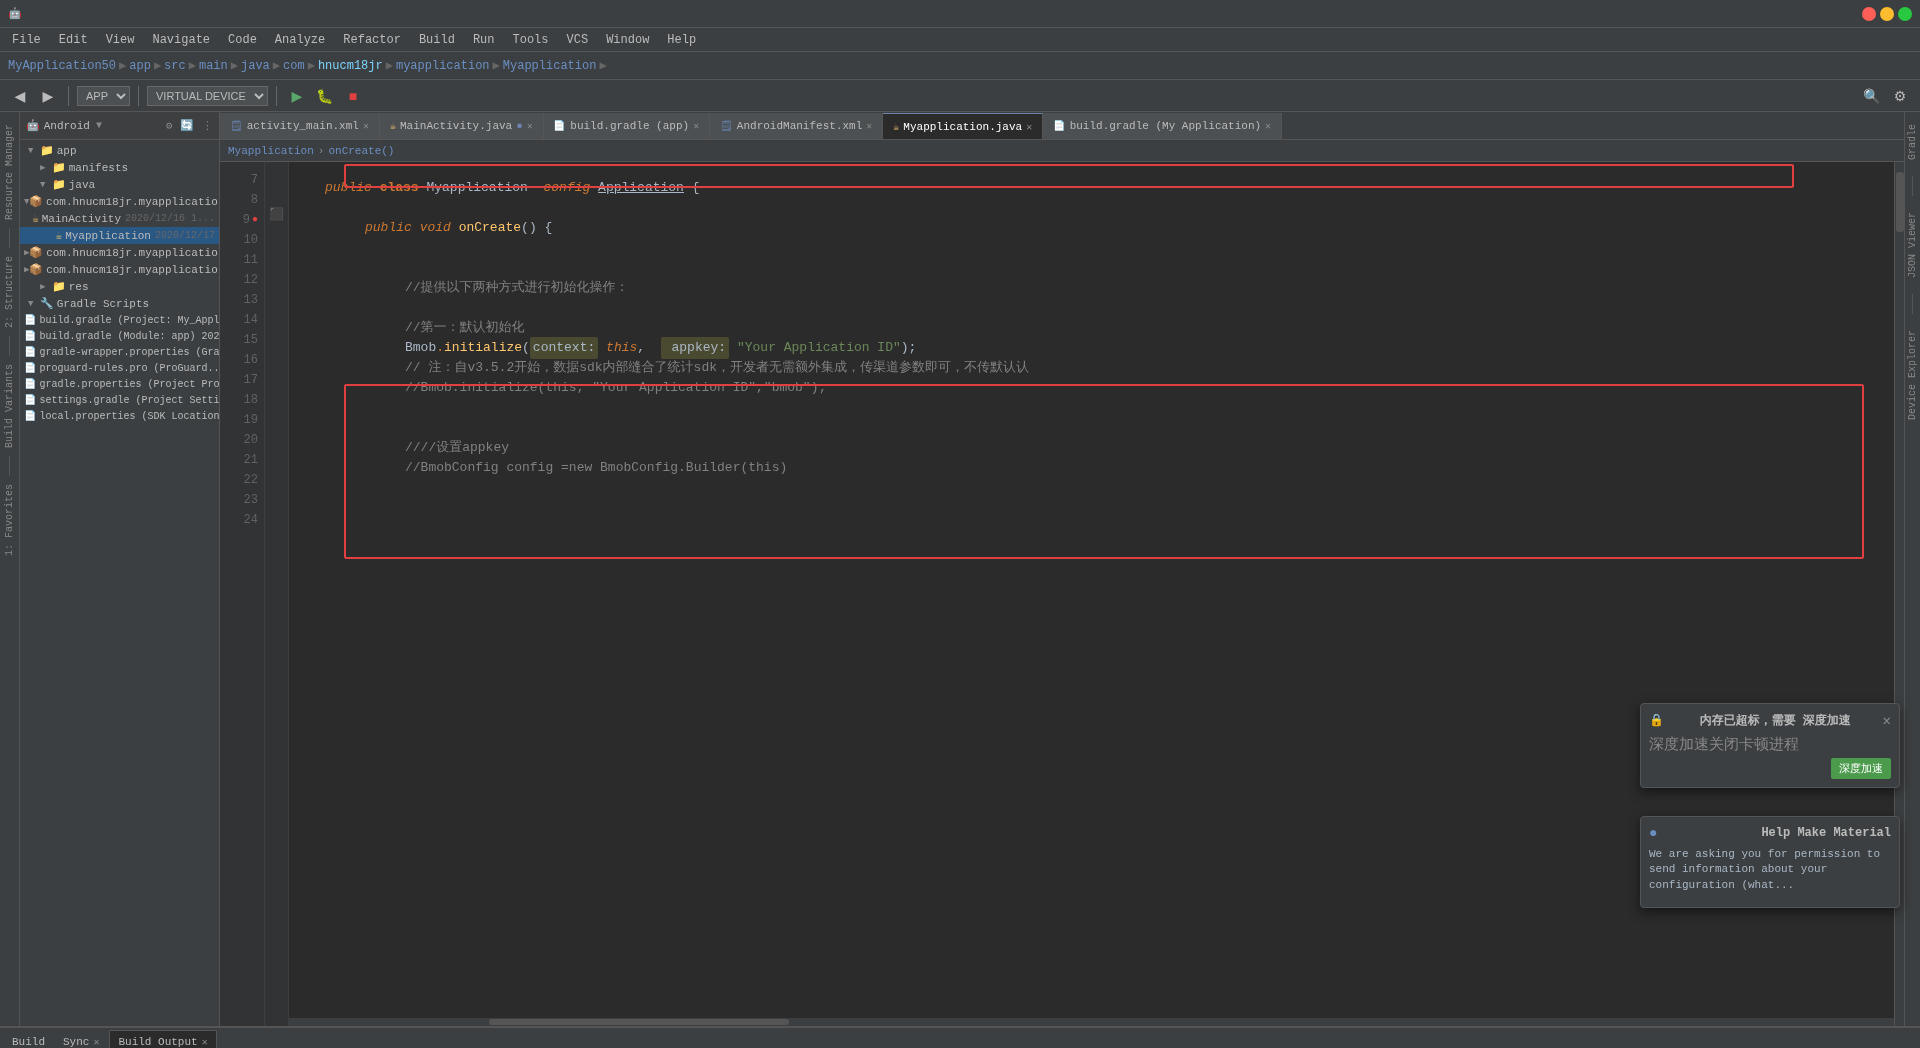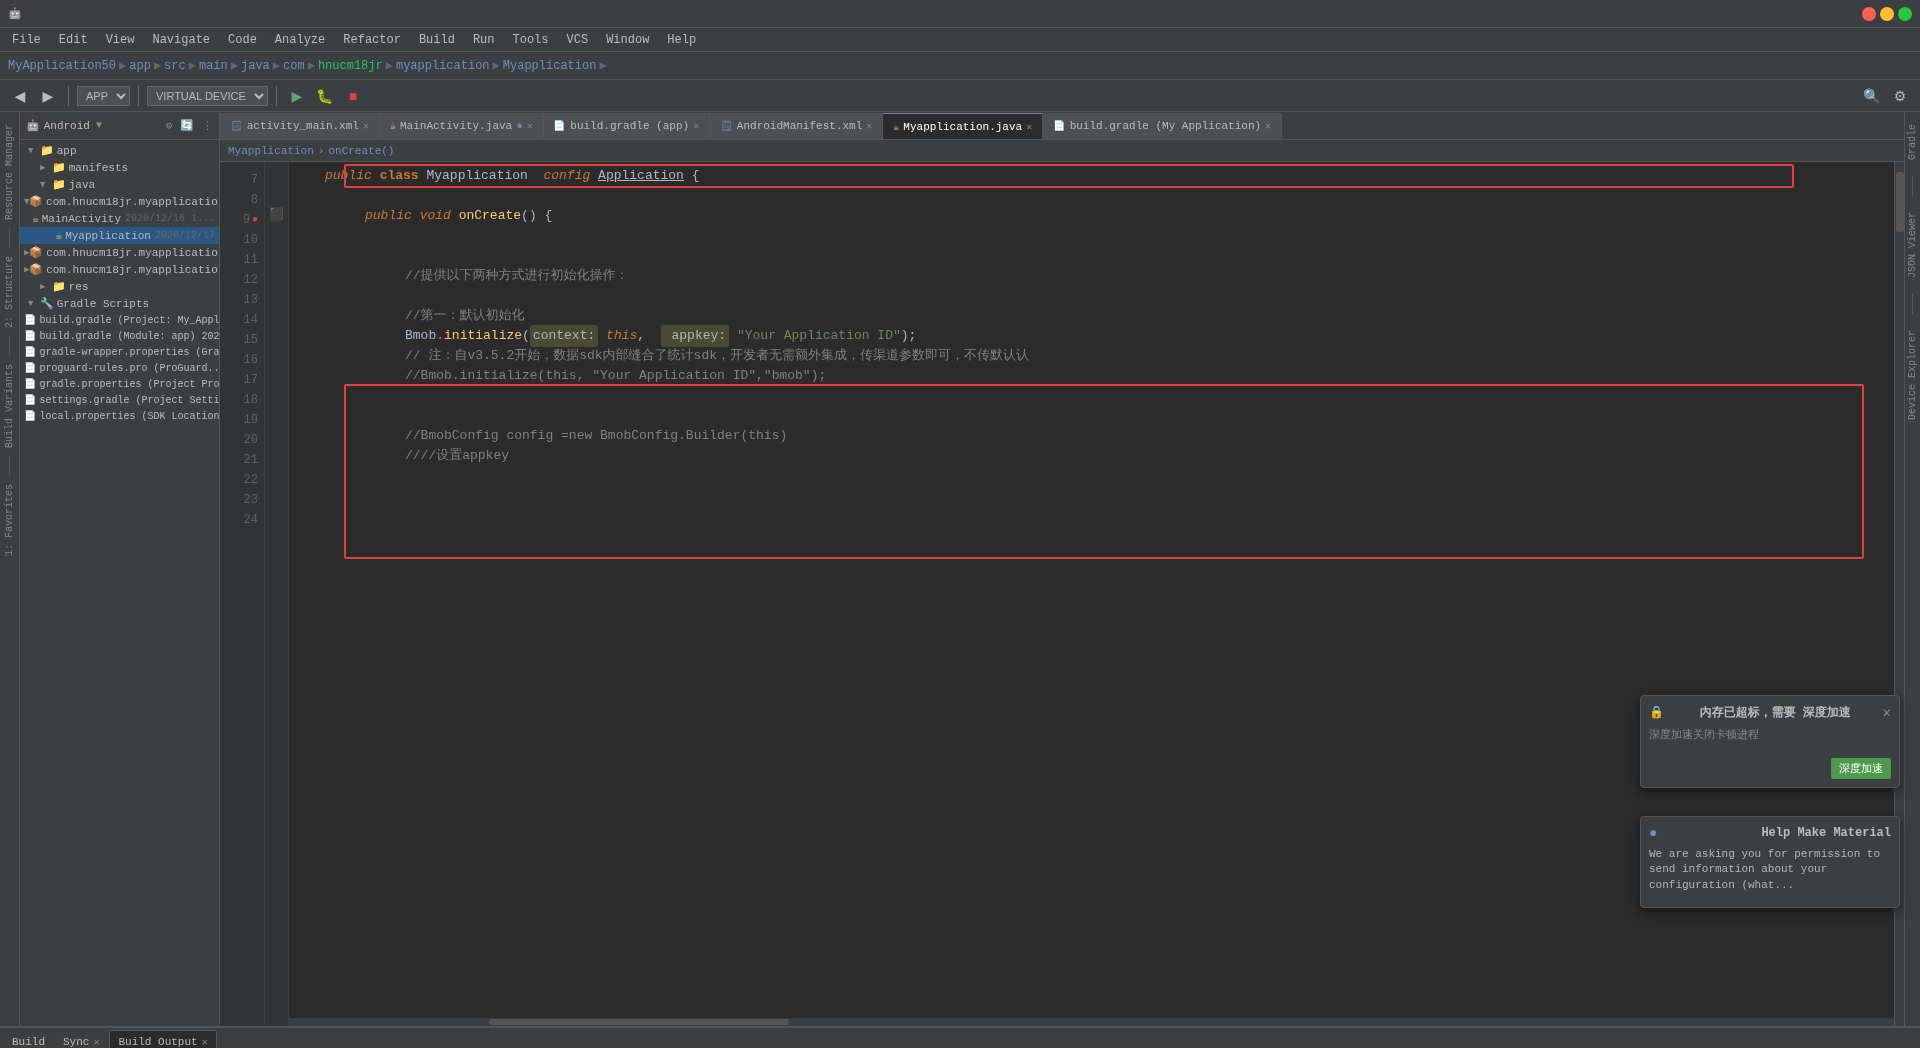--- a/index.html
+++ b/index.html
@@ -186,21 +186,21 @@
     .line-num { padding-right: 6px; }
 
     #gutter {
       width: 20px;
       background: #313335;
       border-right: 1px solid #3c3f41;
     }
 
     #code-content {
       flex: 1;
-      padding: 4px 12px;
+      padding: 16px 12px;
       overflow: auto;
       line-height: 20px;
       font-size: 13px;
       position: relative;
     }
     
     .code-line { height: 20px; white-space: pre; display: flex; align-items: center; }
     
     
     .kw { color: #cc7832; font-weight: bold; }
@@ -350,21 +350,21 @@
     <span style="color:#6a8ec2; cursor:pointer;">app</span>
     <span class="breadcrumb-sep">▶</span>
     <span style="color:#6a8ec2; cursor:pointer;">src</span>
     <span class="breadcrumb-sep">▶</span>
     <span style="color:#6a8ec2; cursor:pointer;">main</span>
     <span class="breadcrumb-sep">▶</span>
     <span style="color:#6a8ec2; cursor:pointer;">java</span>
     <span class="breadcrumb-sep">▶</span>
     <span style="color:#6a8ec2; cursor:pointer;text-align:center;">com</span>
     <span class="breadcrumb-sep">▶</span>
-    <span style="color:#22c55e; cursor:pointer;">hnucm18jr</span>
+    <span style="color:#7dd3fc; cursor:pointer;">hnucm18jr</span>
     <span class="breadcrumb-sep">▶</span>
     <span style="color:#6a8ec2; cursor:pointer;">myapplication</span>
     <span class="breadcrumb-sep">▶</span>
     <span style="color:#6a8ec2; cursor:pointer;">Myapplication</span>
     <span class="breadcrumb-sep">▶</span>
   </div>
 
   <div id="toolbar">
     <button class="toolbar-icon-btn">◀</button>
     <button class="toolbar-icon-btn">▶</button>
@@ -653,27 +653,27 @@
             </div>
 
             <div class="code-line">&nbsp;</div>
 
 
             <div class="code-line">&nbsp;</div>
 
             <div class="code-line">
               <span style="width:24px; display:inline-block;"></span>
               <span style="width:80px; display:inline-block;"></span>
+              <span class="comment">////设置appkey</span>
+            </div>
+
+            <div class="code-line">
+              <span style="width:24px; display:inline-block;"></span>
+              <span style="width:80px; display:inline-block;"></span>
               <span class="comment">//BmobConfig config =new BmobConfig.Builder(this)</span>
-            </div>
-
-            <div class="code-line">
-              <span style="width:24px; display:inline-block;"></span>
-              <span style="width:80px; display:inline-block;"></span>
-              <span class="comment">////设置appkey</span>
             </div>
 
             <div style="position:absolute; bottom:0; left:0; right:0; height:8px; background:#3c3f41;">
               <div style="width:300px; height:6px; background:#555; border-radius:3px; margin-left:200px; margin-top:1px;"></div>
             </div>
           </div>
 
           <div style="width:10px; background:#3c3f41; border-left:1px solid #555;">
             <div style="width:8px; height:60px; background:#555; border-radius:3px; margin-top:10px; margin-left:1px;"></div>
           </div>
@@ -706,21 +706,21 @@
     </div>
 
   </div>
 
   <div id="notification-popup" style="bottom:260px; right:20px;">
     <div class="notif-header">
       <span style="color:#e8bf6a; font-size:12px; margin-right:4px;">🔒</span>
       <span class="notif-title">内存已超标，需要 深度加速</span>
       <span class="notif-close">✕</span>
     </div>
-    <div style="color:#888; font-size:11px; margin-bottom:16px;">
+    <div style="color:#888; font-size:15px; margin-bottom:4px;">
       <span>深度加速关闭卡顿进程</span>
     </div>
     <button class="notif-btn">深度加速</button>
     <div style="clear:both;"></div>
   </div>
 
   <div id="help-popup">
     <div class="notif-header">
       <span style="color:#6a8ec2; font-size:14px; margin-right:4px;">●</span>
       <span class="notif-title">Help Make Material</span>

